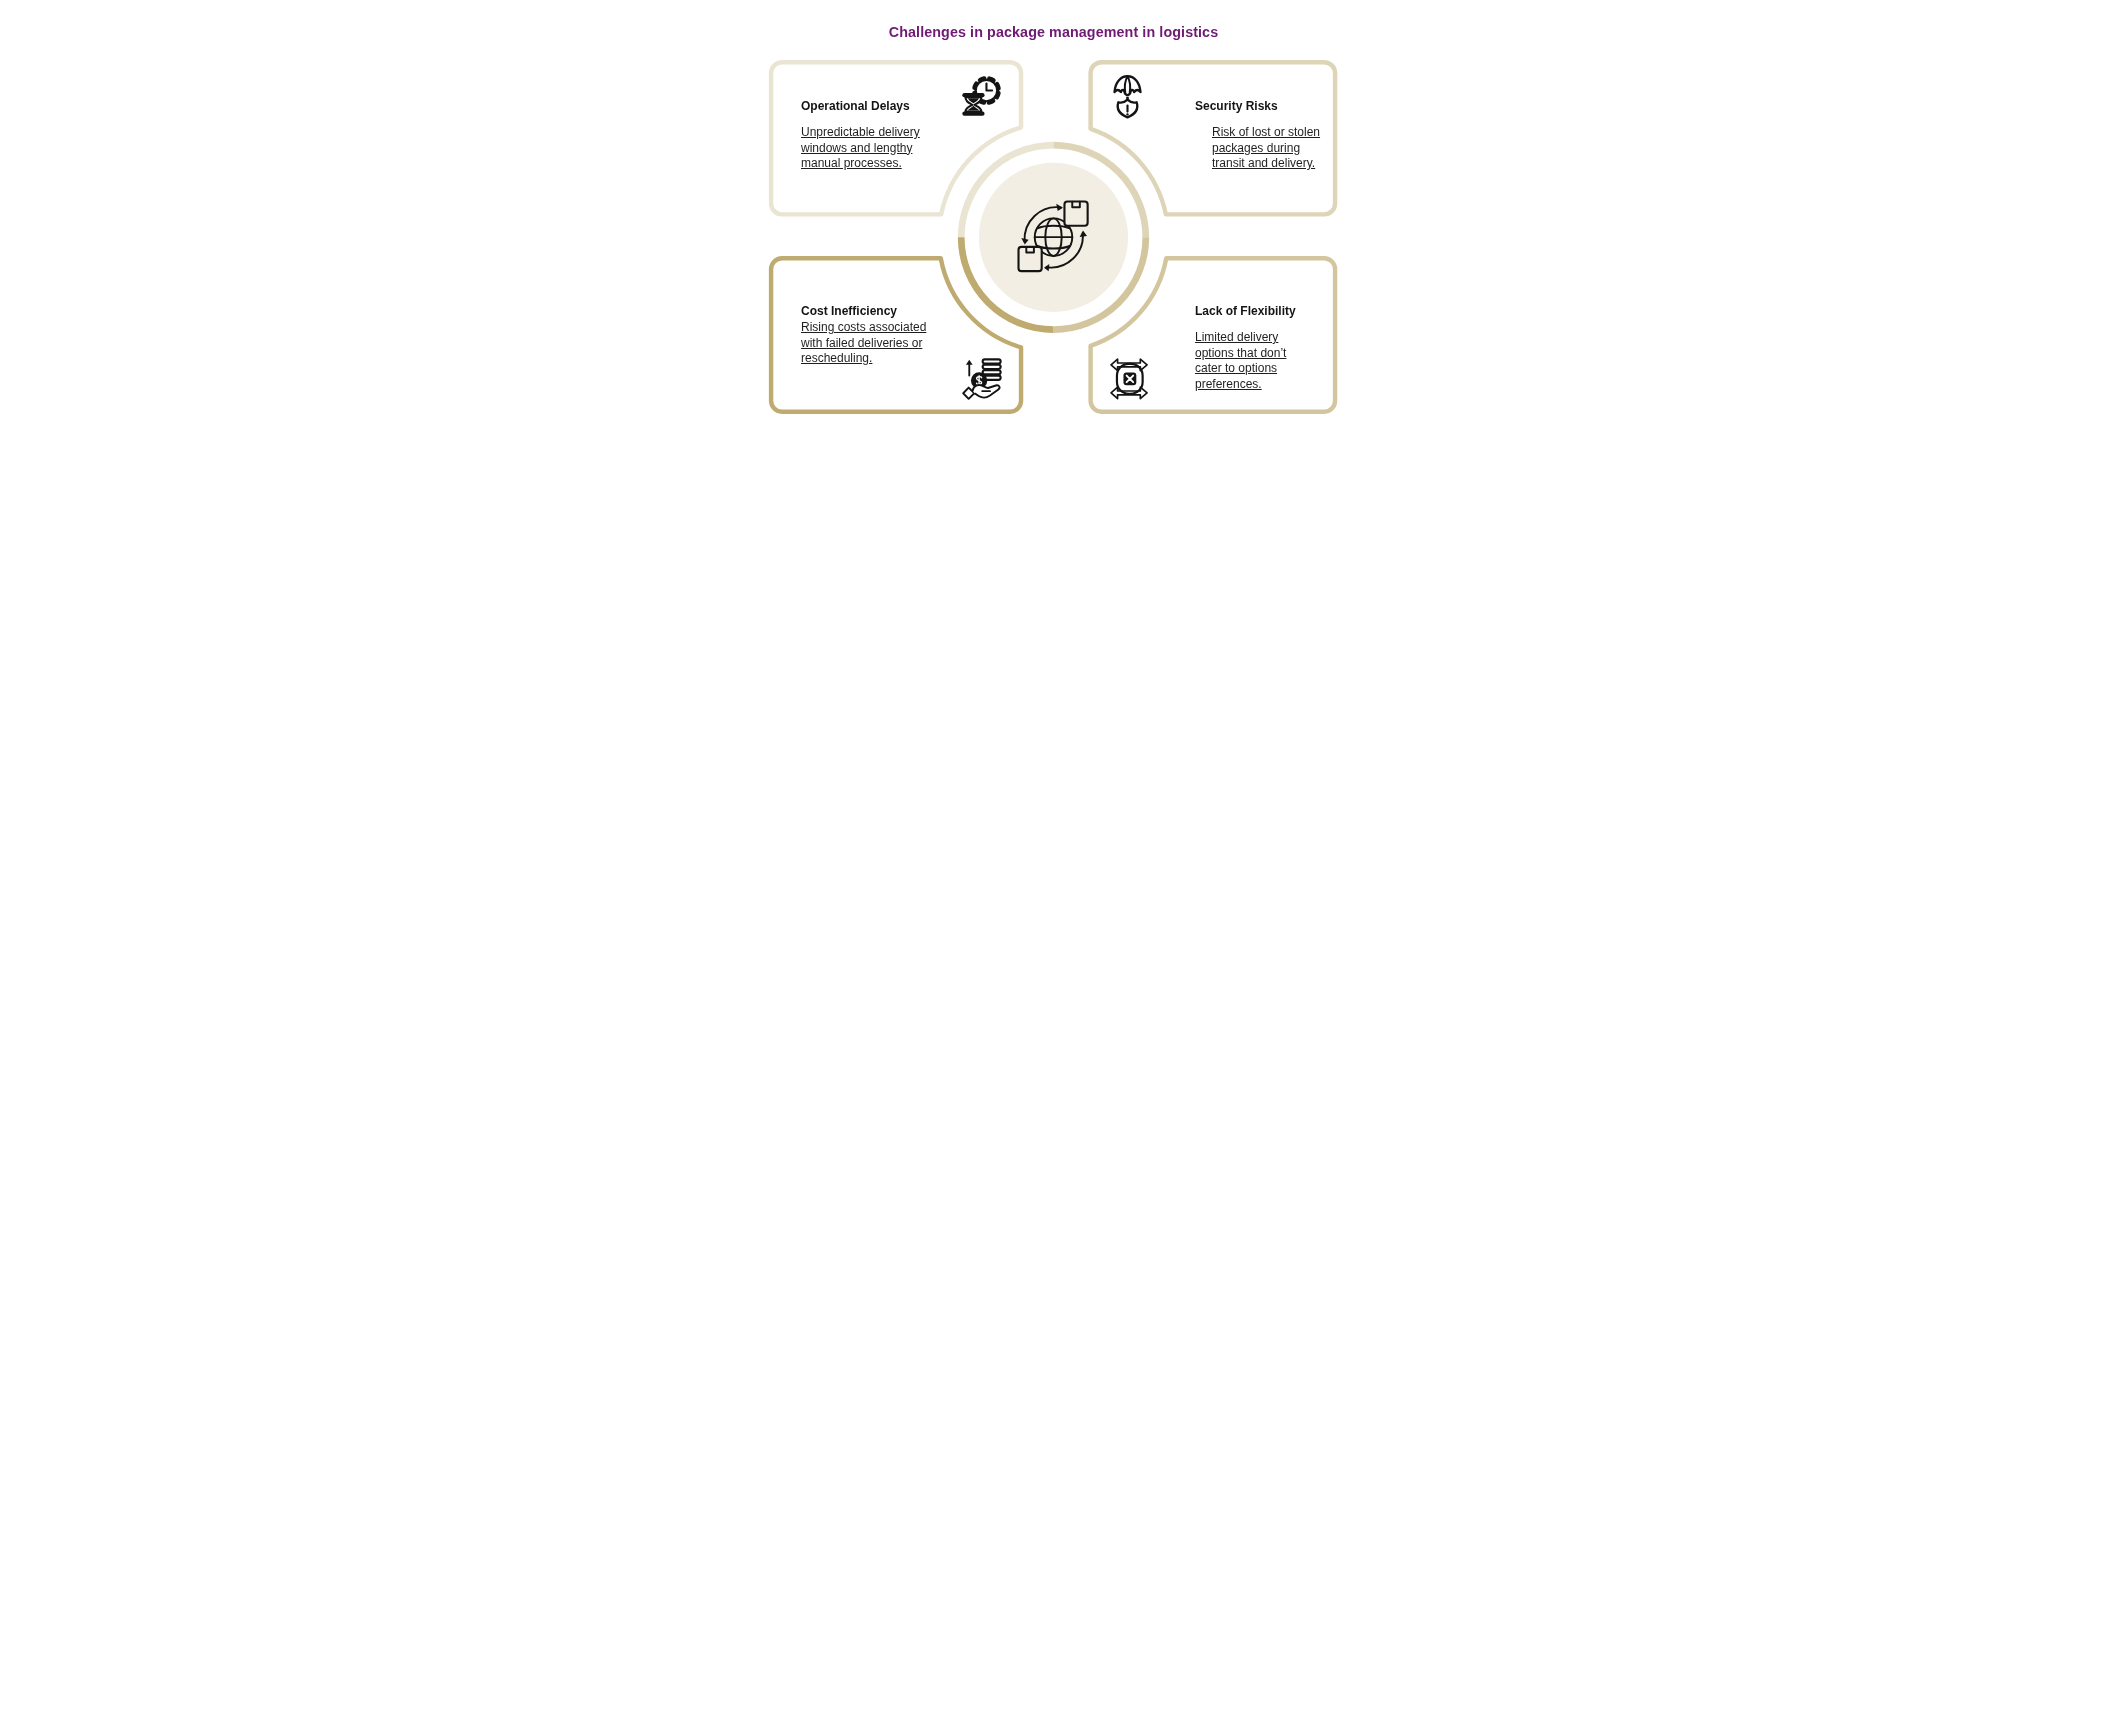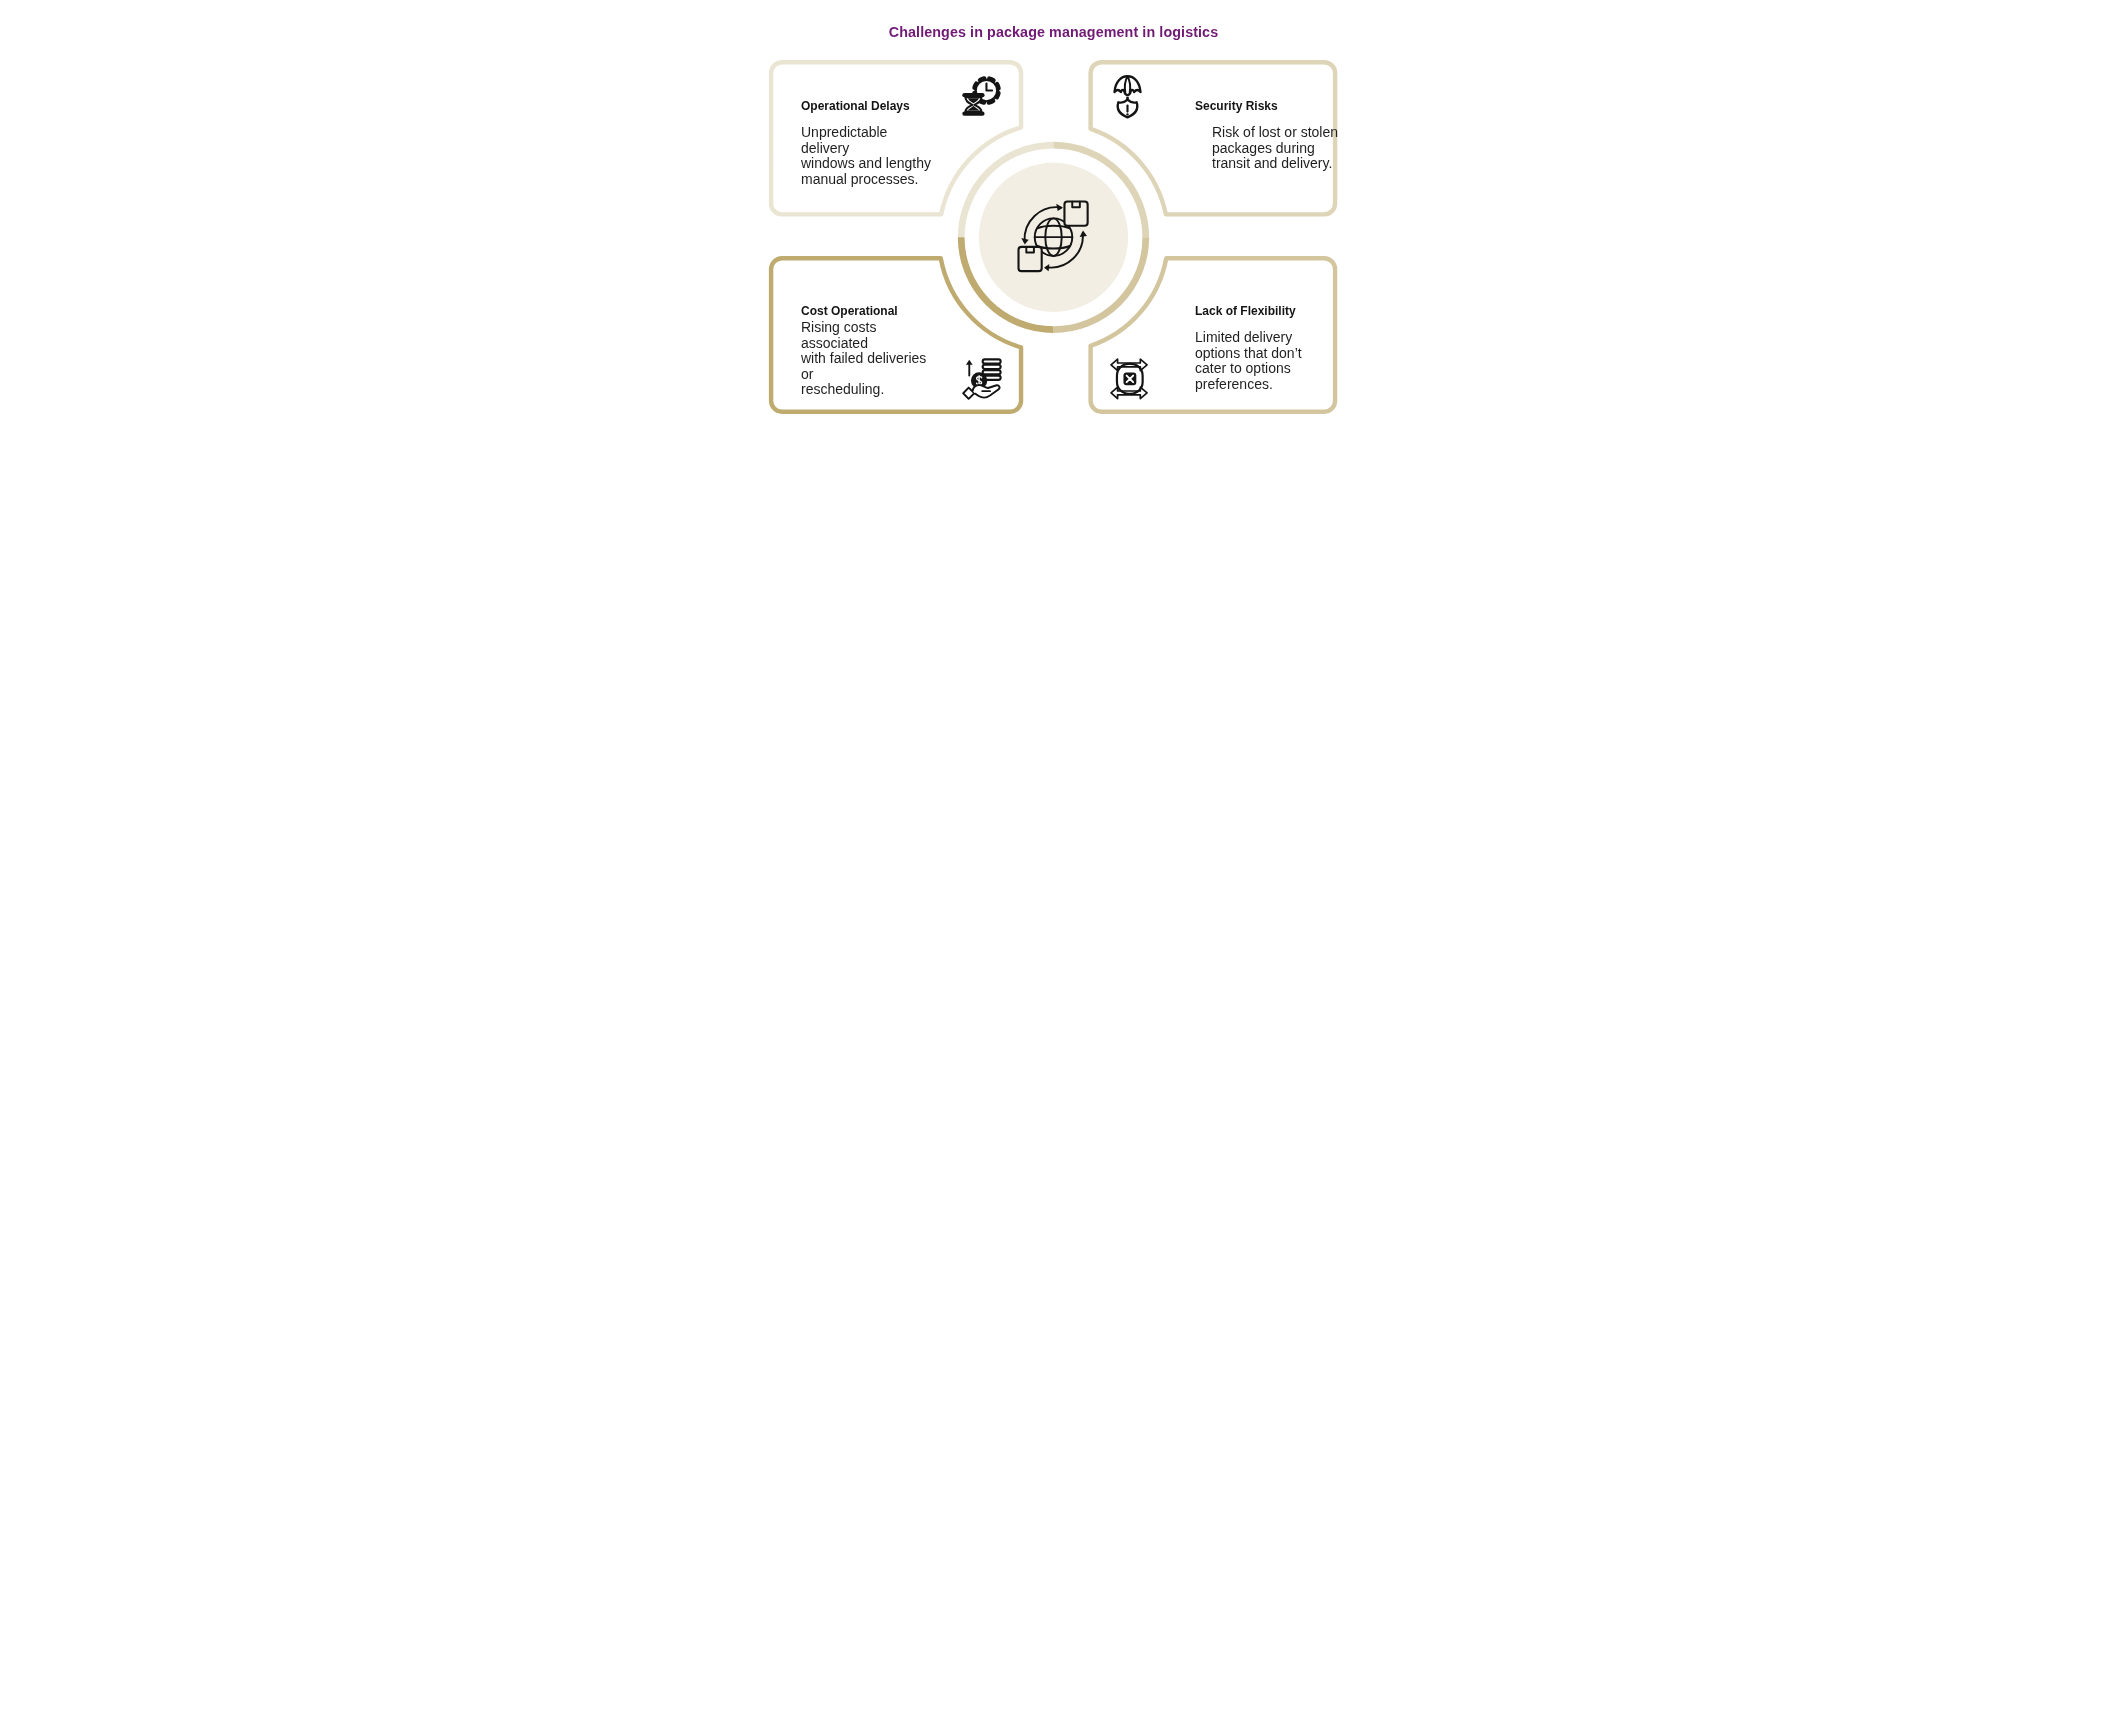--- a/index.html
+++ b/index.html
@@ -9,21 +9,21 @@
     font-family:"Liberation Sans", sans-serif;
     -webkit-font-smoothing:antialiased;
   }
   .main-title {
     position:absolute; top:23.6px; left:0; width:100%;
     text-align:center; font-size:14.3px; font-weight:bold;
     color:#701a75; letter-spacing:0.1px;
   }
   .diagram { position:absolute; left:0; top:0; width:607px; height:433px; }
   .card-title { position:absolute; font-size:12px; font-weight:bold; color:#141414; }
-  .card-body  { position:absolute; font-size:14px; line-height:15.6px; color:#1f1f1f; white-space:pre-line; }
+  .card-body  { position:absolute; font-size:12px; line-height:15.6px; color:#1f1f1f; white-space:pre-line;text-decoration:underline; }
   .t-tl { left:51px; top:99px; }  .b-tl { left:51px; top:125px; width:131px; }
   .t-tr { left:445px; top:99px; } .b-tr { left:462px; top:125px; width:131px; }
   .t-bl { left:51px; top:304px; }  .b-bl { left:51px; top:320px; width:139px; }
   .t-br { left:445px; top:304px; } .b-br { left:445px; top:330px; width:118px; }
   svg.icon { position:absolute; overflow:visible; }
   .ic-tl { left:212px; top:75px; width:38px;  height:42px; }
   .ic-tr { left:363px; top:75px; width:29px;  height:43px; }
   .ic-bl { left:213px; top:358px; width:41px;  height:42px;  }
   .ic-br { left:360px; top:358px; width:40px;  height:42px;  }
 </style>
@@ -84,21 +84,21 @@
   <div class="card-title t-tl">Operational Delays</div>
   <div class="card-body  b-tl">Unpredictable delivery
 windows and lengthy
 manual processes.</div>
 
   <div class="card-title t-tr">Security Risks</div>
   <div class="card-body  b-tr">Risk of lost or stolen
 packages during
 transit and delivery.</div>
 
-  <div class="card-title t-bl">Cost Operational</div>
+  <div class="card-title t-bl">Cost Inefficiency</div>
   <div class="card-body  b-bl">Rising costs associated
 with failed deliveries or
 rescheduling.</div>
 
   <div class="card-title t-br">Lack of Flexibility</div>
   <div class="card-body  b-br">Limited delivery
 options that don’t
 cater to options
 preferences.</div>
 

